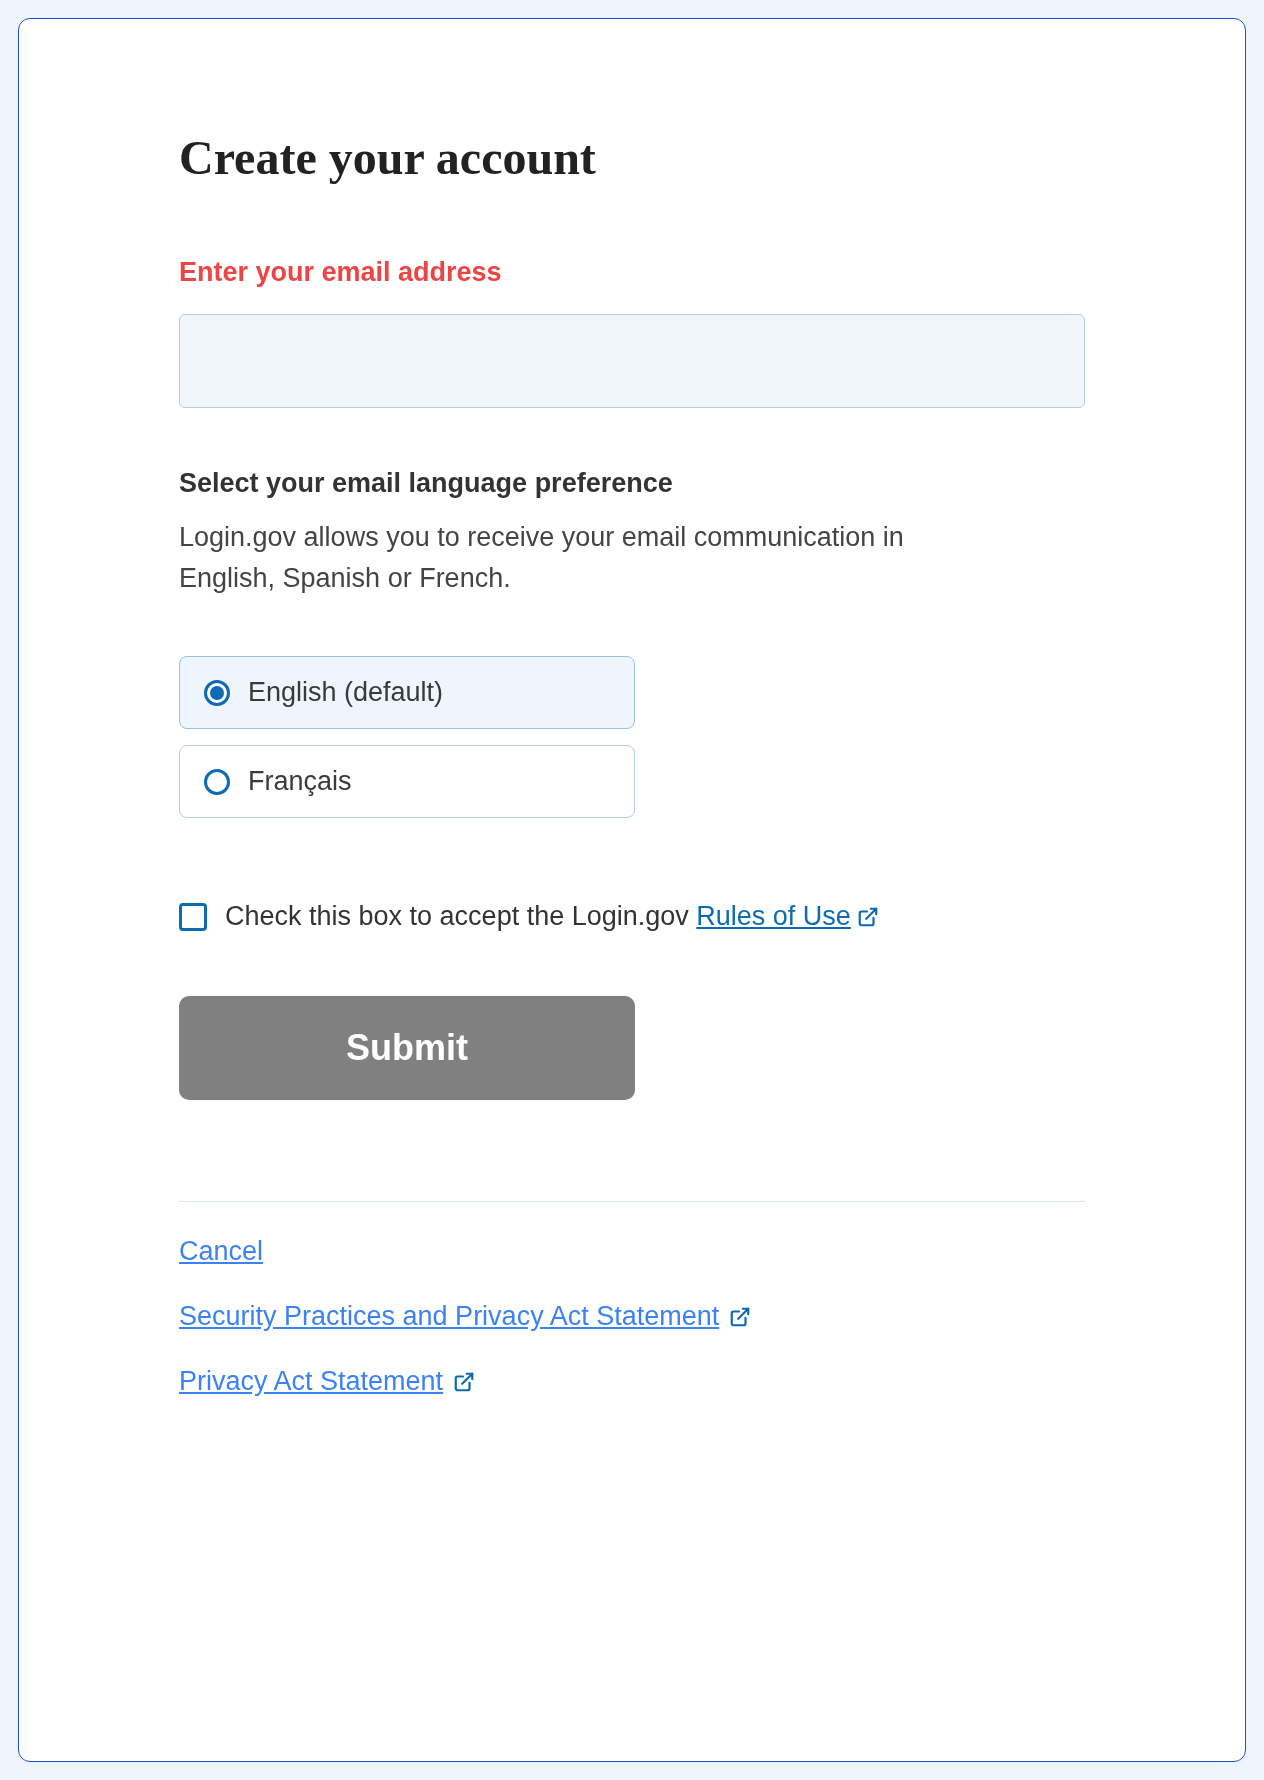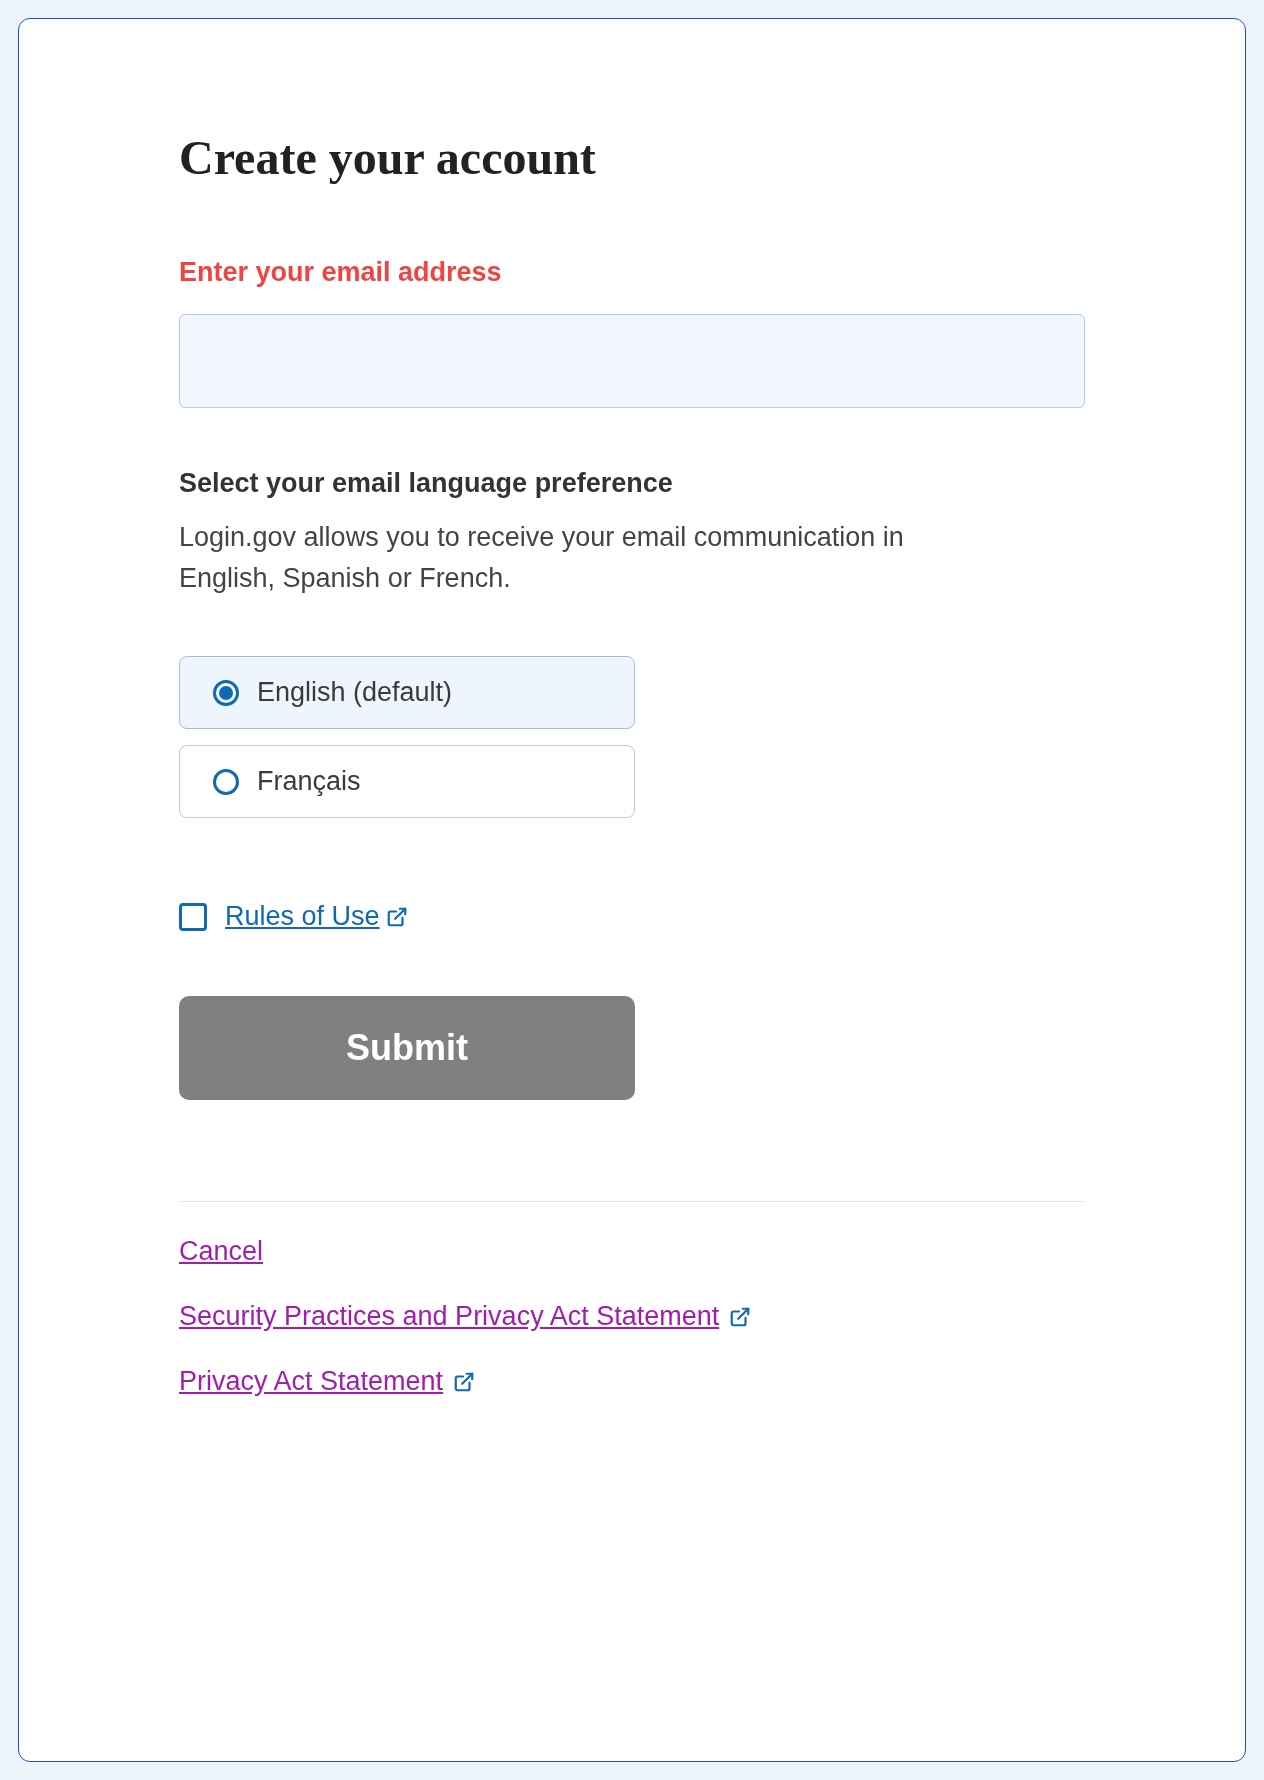--- a/index.html
+++ b/index.html
@@ -68,21 +68,21 @@
     gap: 16px;
     margin-bottom: 80px;
   }
   .radio-tile {
     width: 456px;
     border: 1px solid #b7cde1;
     border-radius: 8px;
     background: #ffffff;
     display: flex;
     align-items: center;
-    padding: 20px 33px;
+    padding: 20px 24px;
     cursor: pointer;
     gap: 18px;
   }
   .radio-tile.selected {
     background: #eef5fc;
     border-color: #9cc0de;
   }
   .radio-circle {
     width: 26px;
     height: 26px;
@@ -152,21 +152,21 @@
     border-top: 1px solid #dbe7f3;
     margin: 0 0 34px 0;
   }
   .footer-links {
     display: flex;
     flex-direction: column;
     gap: 34px;
     font-size: 27px;
   }
   .footer-links a {
-    color: #a21caf;
+    color: #3b82f6;
     text-decoration: underline;
     display: inline-flex;
     align-items: center;
     gap: 10px;
     width: fit-content;
     cursor: pointer;
     text-align: right;
   }
 </style>
 </head>
@@ -190,21 +190,21 @@
       </div>
       <div class="radio-tile">
         <span class="radio-circle"></span>
         <span class="radio-label">Français</span>
       </div>
     </div>
 
     <div class="checkbox-row">
       <span class="checkbox-box"></span>
       <span>
-        <a class="inline-link">
+        <span>Check this box to accept the Login.gov </span><a class="inline-link">
             <span>Rules of Use</span>
             <svg class="external-icon" viewBox="0 0 24 24" fill="none" stroke="#0d6ab3" stroke-width="2.4" stroke-linecap="round" stroke-linejoin="round">
               <path d="M15 3h6v6"></path>
               <path d="M10 14L21 3"></path>
               <path d="M18 13v6a2 2 0 0 1-2 2H5a2 2 0 0 1-2-2V8a2 2 0 0 1 2-2h6"></path>
             </svg>
           </a>
       </span>
     </div>
 

